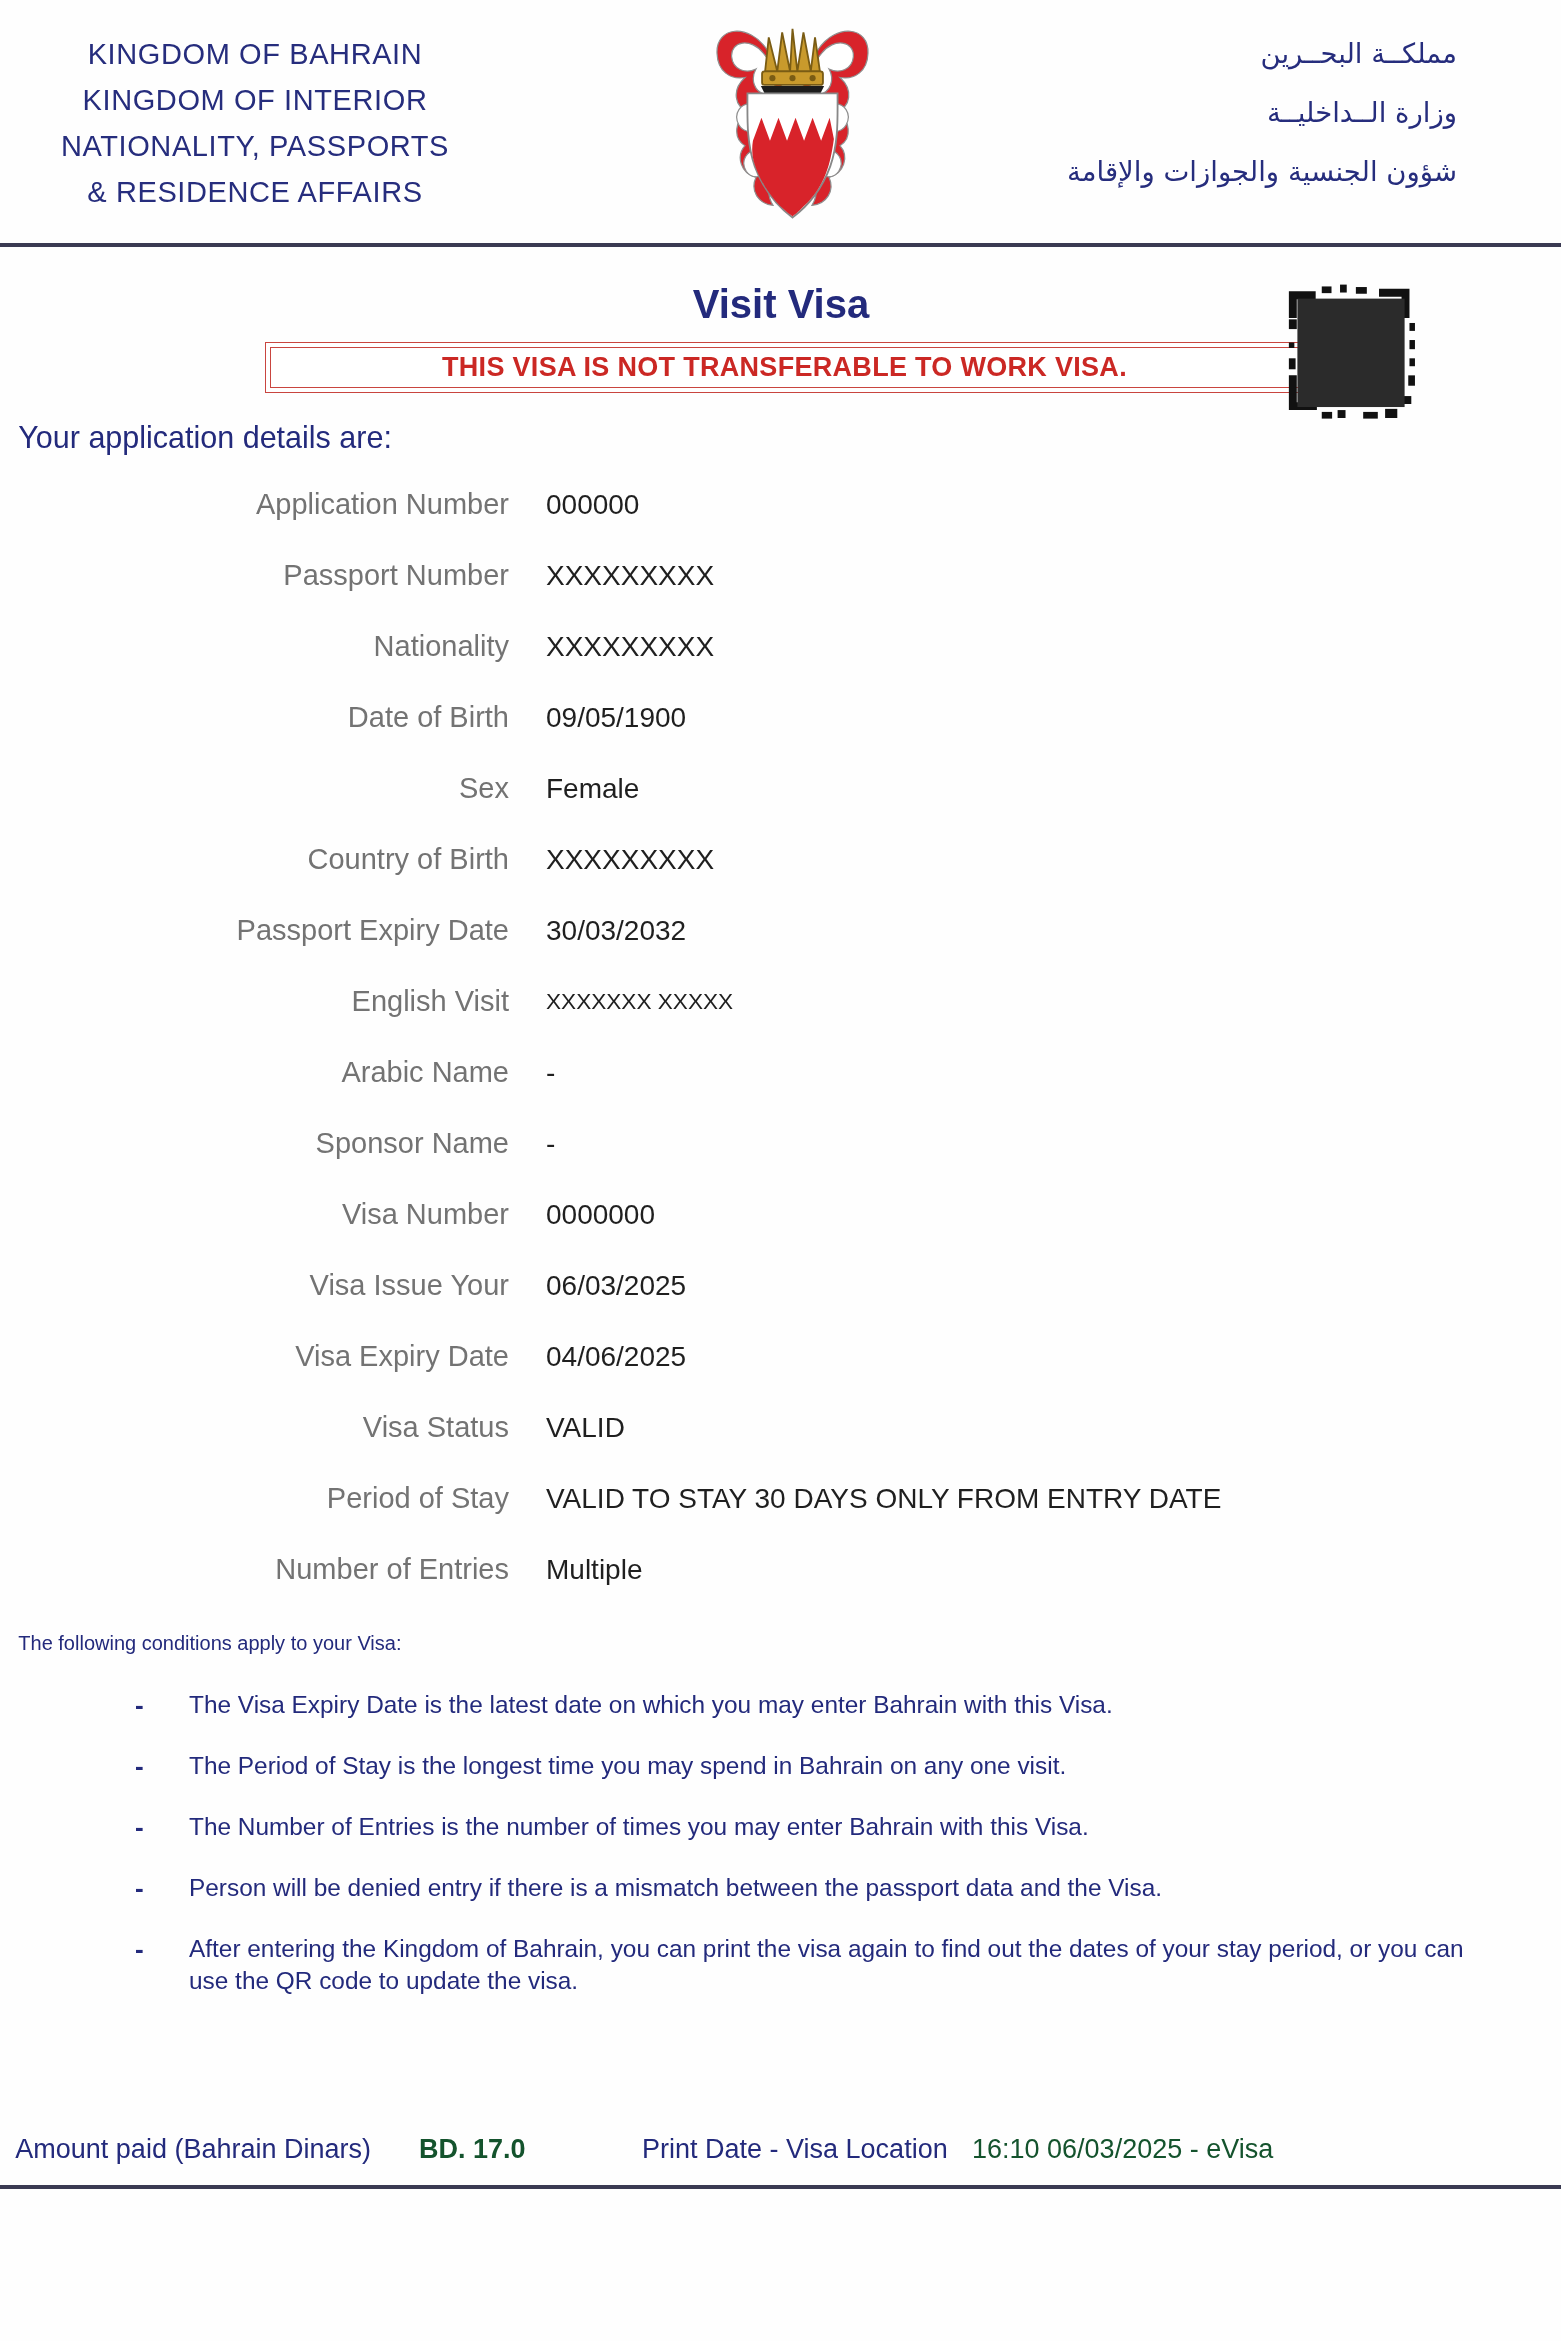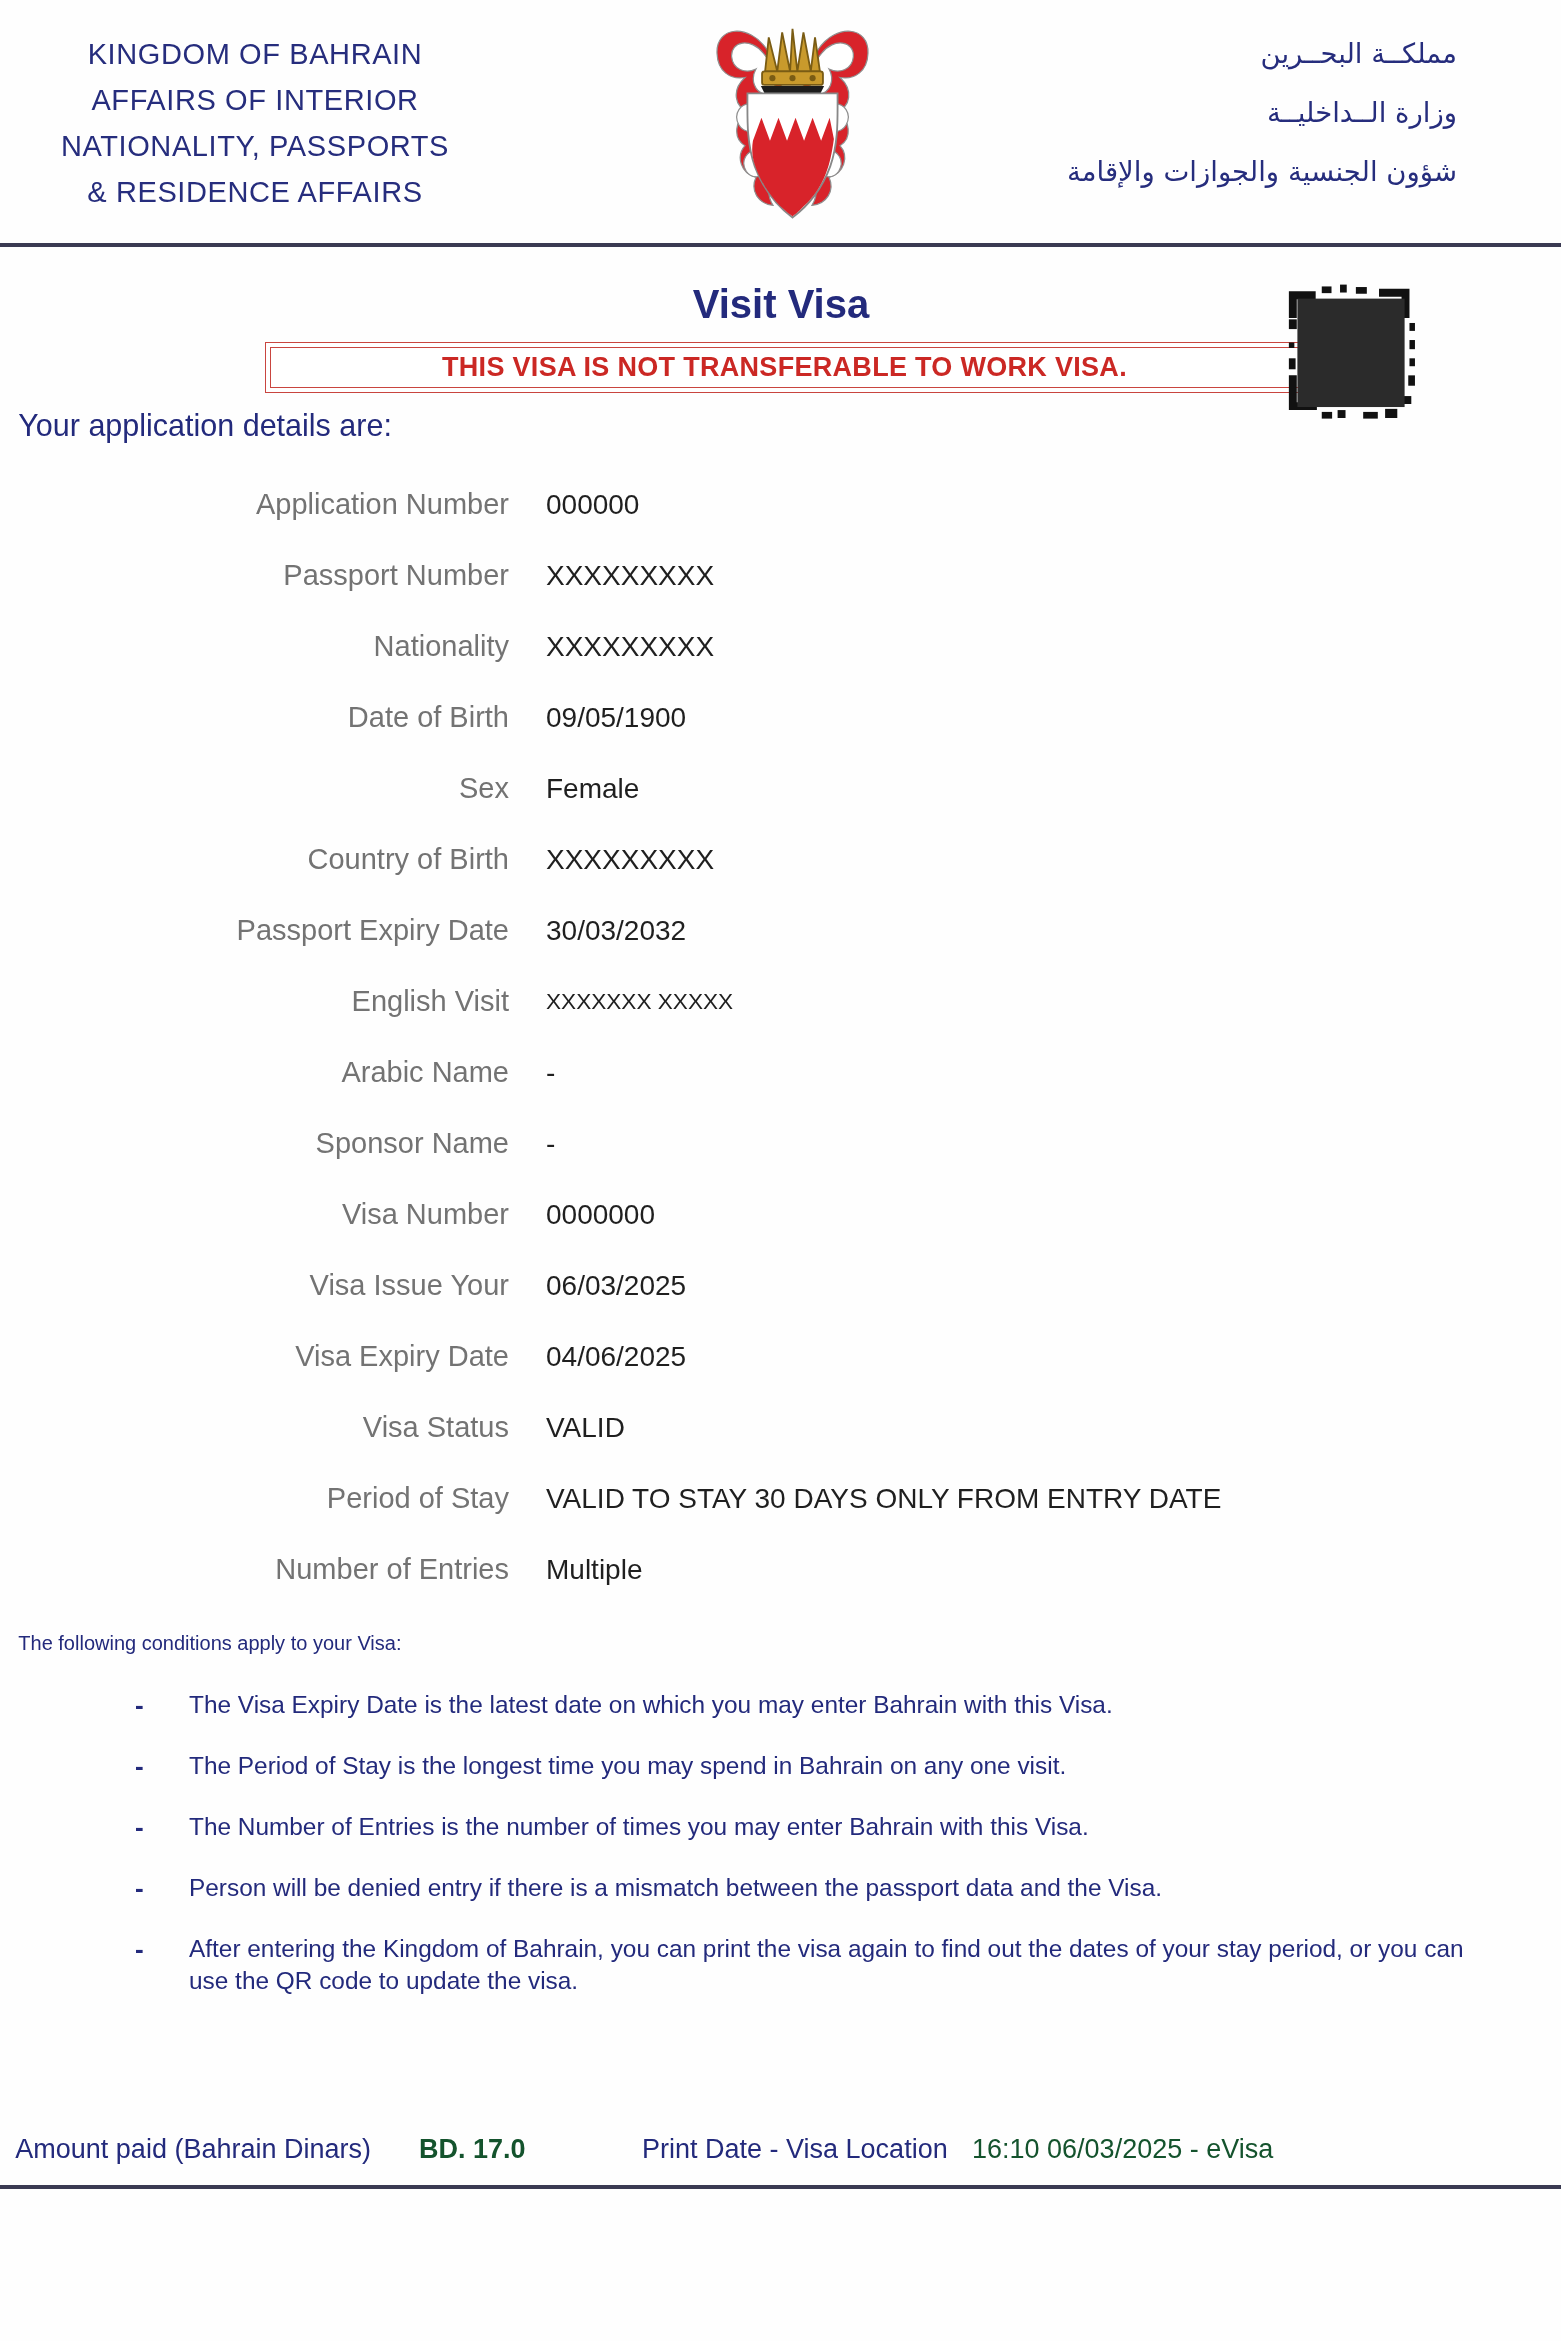--- a/index.html
+++ b/index.html
@@ -31,21 +31,21 @@
     border:1.8px solid #c9453f;box-sizing:border-box;background:#fff;
   }
   .warning-inner{
     position:absolute;top:4.3px;left:4.3px;right:4.3px;bottom:4.3px;
     border:1.2px solid #c9453f;display:flex;align-items:center;justify-content:center;
   }
   .warning-text{font-size:27px;font-weight:bold;color:#cb2824;letter-spacing:0.3px;}
   .qr{position:absolute;left:1284px;top:279px;width:134px;height:144px;}
   
   .details-heading{
-    position:absolute;top:408px;left:18.3px;font-size:30.5px;color:#232a7c;
+    position:absolute;top:420px;left:18.3px;font-size:30.5px;color:#232a7c;
   }
   .details{position:absolute;top:469px;left:0;width:1562px;}
   .drow{display:flex;height:71px;align-items:center;}
   .dlabel{width:509px;text-align:right;font-size:29px;color:#737373;flex:0 0 auto;}
   .dvalue{margin-left:37px;font-size:28px;color:#1f1f1f;white-space:nowrap;}
   .dvalue.small{font-size:22.6px;}
   
   .conditions-heading{
     position:absolute;top:1632px;left:18.3px;font-size:20px;color:#232a7c;
   }
@@ -66,21 +66,21 @@
   .f3{left:642px;}
   .f4{left:972px;}
 </style>
 </head>
 <body>
 
 <div class="page">
 
   <div class="header-left">
     <div>KINGDOM OF BAHRAIN</div>
-    <div>AFFAIRS OF INTERIOR</div>
+    <div>KINGDOM OF INTERIOR</div>
     <div>NATIONALITY, PASSPORTS</div>
     <div>&amp; RESIDENCE AFFAIRS</div>
   </div>
 
   <div class="crest">
     <svg viewBox="0 0 320 368" width="195" height="224">
 
       <g stroke="#8f8f8f" stroke-width="2">
         <path d="M118,60 C88,16 34,22 36,66 C37,96 58,110 82,106 C60,126 64,154 88,162 C64,176 62,206 82,218 C66,236 76,264 100,270 C90,292 104,314 128,316 C116,296 120,278 138,268 L142,118 Z" fill="#d8232a"></path>
         <path d="M112,66 C92,40 58,46 60,72 C62,94 84,100 100,92 C90,110 98,130 116,134 L132,130 L128,86 Z" fill="#ffffff"></path>

